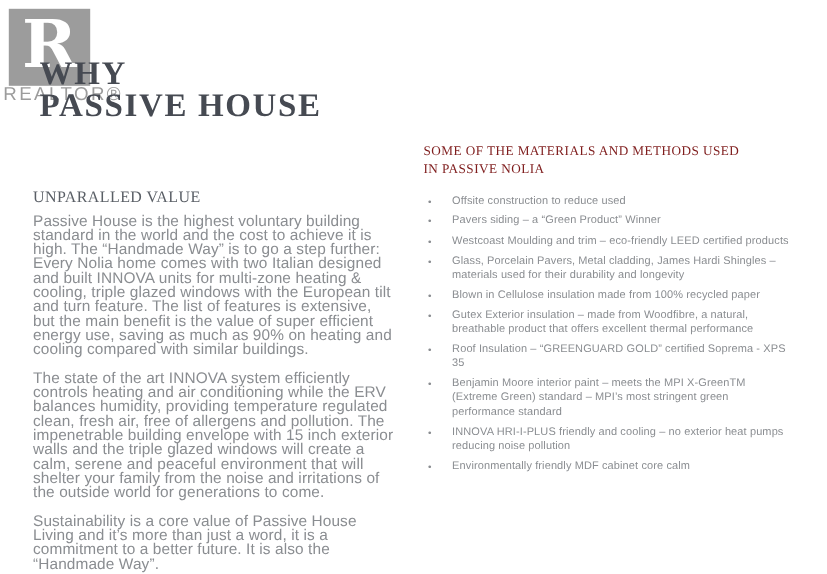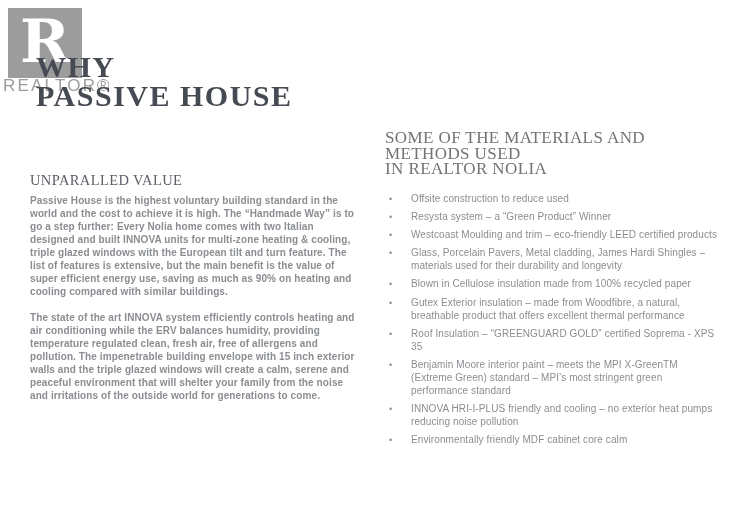--- a/index.html
+++ b/index.html
@@ -43,28 +43,28 @@
   
   .col-left  { position: absolute; left: 30px;  top: 140px; width: 330px; margin-top: 32px; }
   .col-right { position: absolute; left: 385px; top: 130px; width: 334px; }
 
   .section-heading {
     font-family: "Liberation Serif", "DejaVu Serif", serif;
     font-weight: 400; font-size: 14.5px; letter-spacing: 0.4px;
     color: #5a5f66; margin: 0 0 5px 0;
   }
   .section-body {
-    font-size: 10px; line-height: 13px; color: #8a8d91;
-    margin: 0 0 13px 0; letter-spacing: 0.1px; font-weight: bold;
+    font-size: 14px; line-height: 13px; color: #8a8d91;
+    margin: 0 0 13px 0; letter-spacing: 0.1px;
   }
 
   .right-heading {
     font-family: "Liberation Serif", "DejaVu Serif", serif;
-    font-weight: 400; font-size: 17px; letter-spacing: 0.4px;
-    color: #737373; margin: 0 0 16px 0; line-height: 15.5px;
+    font-weight: 400; font-size: 12px; letter-spacing: 0.4px;
+    color: #7f1d1d; margin: 0 0 16px 0; line-height: 15.5px;
   }
   .right-heading span { display: block; }
 
   .materials-list { list-style: none; margin: 0; padding: 0; }
   .bullet-item {
     display: flex; margin-bottom: 5.5px;
     font-size: 10px; line-height: 12.8px; color: #8a8d91;
     letter-spacing: 0.1px;
   }
   .dot {
@@ -93,39 +93,40 @@
     <section class="section">
       <h2 class="section-heading">UNPARALLED VALUE</h2>
       <p class="section-body">Passive House is the highest voluntary building standard in the world and the cost to achieve it is high. The “Handmade Way” is to go a step further: Every Nolia home comes with two Italian designed and built INNOVA units for multi-zone heating &amp; cooling, triple glazed windows with the European tilt and turn feature. The list of features is extensive, but the main benefit is the value of super efficient energy use, saving as much as 90% on heating and cooling compared with similar buildings.</p>
     </section>
 
     <section class="section">
       <p class="section-body">The state of the art INNOVA system efficiently controls heating and air conditioning while the ERV balances humidity, providing temperature regulated clean, fresh air, free of allergens and pollution. The impenetrable building envelope with 15 inch exterior walls and the triple glazed windows will create a calm, serene and peaceful environment that will shelter your family from the noise and irritations of the outside world for generations to come.</p>
     </section>
 
     <section class="section">
+      <p class="section-body">Sustainability is a core value of Passive House Living and it’s more than just a word, it is a commitment to a better future. It is also the “Handmade Way”.</p>
     </section>
 
   </div>
 
   <div class="col-right">
 
     <h2 class="right-heading">
       <span>SOME OF THE MATERIALS AND METHODS USED</span>
-      <span>IN REALTOR NOLIA</span>
+      <span>IN PASSIVE NOLIA</span>
     </h2>
 
     <ul class="materials-list">
       <li class="bullet-item">
         <span class="dot">•</span>
         <span class="bullet-text">Offsite construction to reduce used</span>
       </li>
       <li class="bullet-item">
         <span class="dot">•</span>
-        <span class="bullet-text">Resysta system – a “Green Product” Winner</span>
+        <span class="bullet-text">Pavers siding – a “Green Product” Winner</span>
       </li>
       <li class="bullet-item">
         <span class="dot">•</span>
         <span class="bullet-text">Westcoast Moulding and trim – eco-friendly LEED certified products</span>
       </li>
       <li class="bullet-item">
         <span class="dot">•</span>
         <span class="bullet-text">Glass, Porcelain Pavers, Metal cladding, James Hardi Shingles – materials used for their durability and longevity</span>
       </li>
       <li class="bullet-item">

